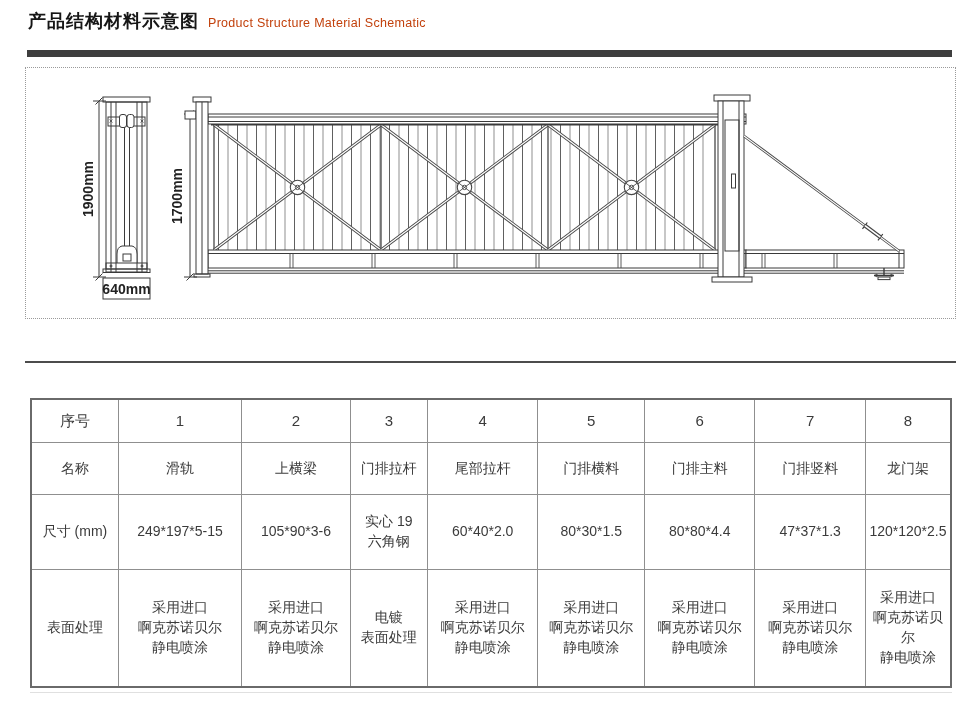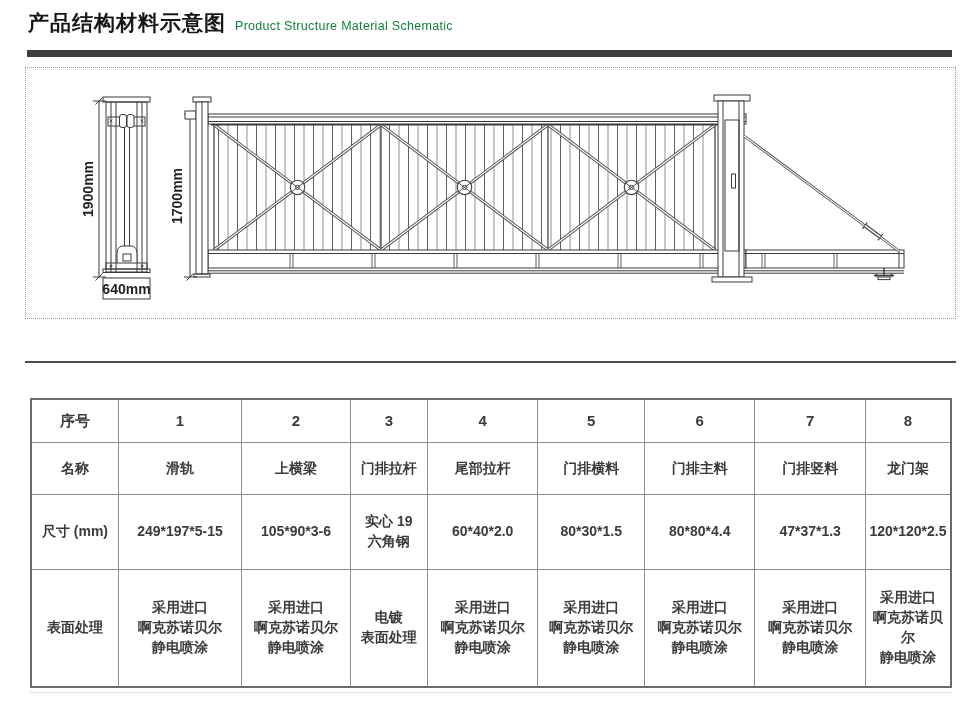--- a/index.html
+++ b/index.html
@@ -1,34 +1,34 @@
 <!DOCTYPE html>
 <html><head>
 <meta charset="utf-8">
 <style>
   html,body{margin:0;padding:0;background:#fff;}
   .page{position:relative;width:978px;height:708px;background:#fff;overflow:hidden;
         font-family:"Liberation Sans","DejaVu Sans",sans-serif;color:#3b3b3b;}
   
   .hdr{position:absolute;left:28px;top:9px;white-space:nowrap;}
-  .hdr h1{display:inline;font-size:21px;font-weight:700;color:#161616;letter-spacing:1px;margin:0;}
-  .hdr .sub{font-size:12.5px;color:#15803d;margin-left:9px;letter-spacing:.3px;}
+  .hdr h1{display:inline;font-size:18px;font-weight:700;color:#161616;letter-spacing:1px;margin:0;}
+  .hdr .sub{font-size:12.5px;color:#c2410c;margin-left:9px;letter-spacing:.3px;}
   .top-bar{position:absolute;left:27px;top:50px;width:925px;height:7px;background:#3e3e3e;}
   
   .draw-frame{position:absolute;left:25px;top:67px;width:929px;height:250px;border:1px dotted #9a9a9a;background:#fff;}
   svg.schematic{position:absolute;left:0;top:0;width:978px;height:340px;pointer-events:none;}
   
   .divider{position:absolute;left:25px;top:361px;width:931px;height:2px;background:#4c4c4c;}
   .foot-line{position:absolute;left:30px;top:692px;width:922px;height:1px;background:#e0e0e0;}
   
   table.spec{position:absolute;left:30px;top:398px;width:922px;height:290px;border-collapse:collapse;
              table-layout:fixed;background:#fff;border:2px solid #6a6a6a;}
   table.spec td{border:1px solid #8f8f8f;text-align:center;vertical-align:middle;
                 font-size:14px;color:#3b3b3b;white-space:pre-line;line-height:1.42;padding:1px 2px;
-                overflow:hidden;font-weight:bold;}
+                overflow:hidden;}
   tr.r-no{height:35px;} tr.r-no td{font-size:15px;}
   tr.r-name{height:42px;}
   tr.r-mat{height:58px;}
   tr.r-size{height:60px;margin-left:48px;}
   tr.r-surf{height:95px;}
   td.lbl{font-size:14px;}
   .dimtxt{font-size:14px;font-weight:600;fill:#222;
           font-family:"Liberation Sans","DejaVu Sans",sans-serif;}
 </style>
 </head>

